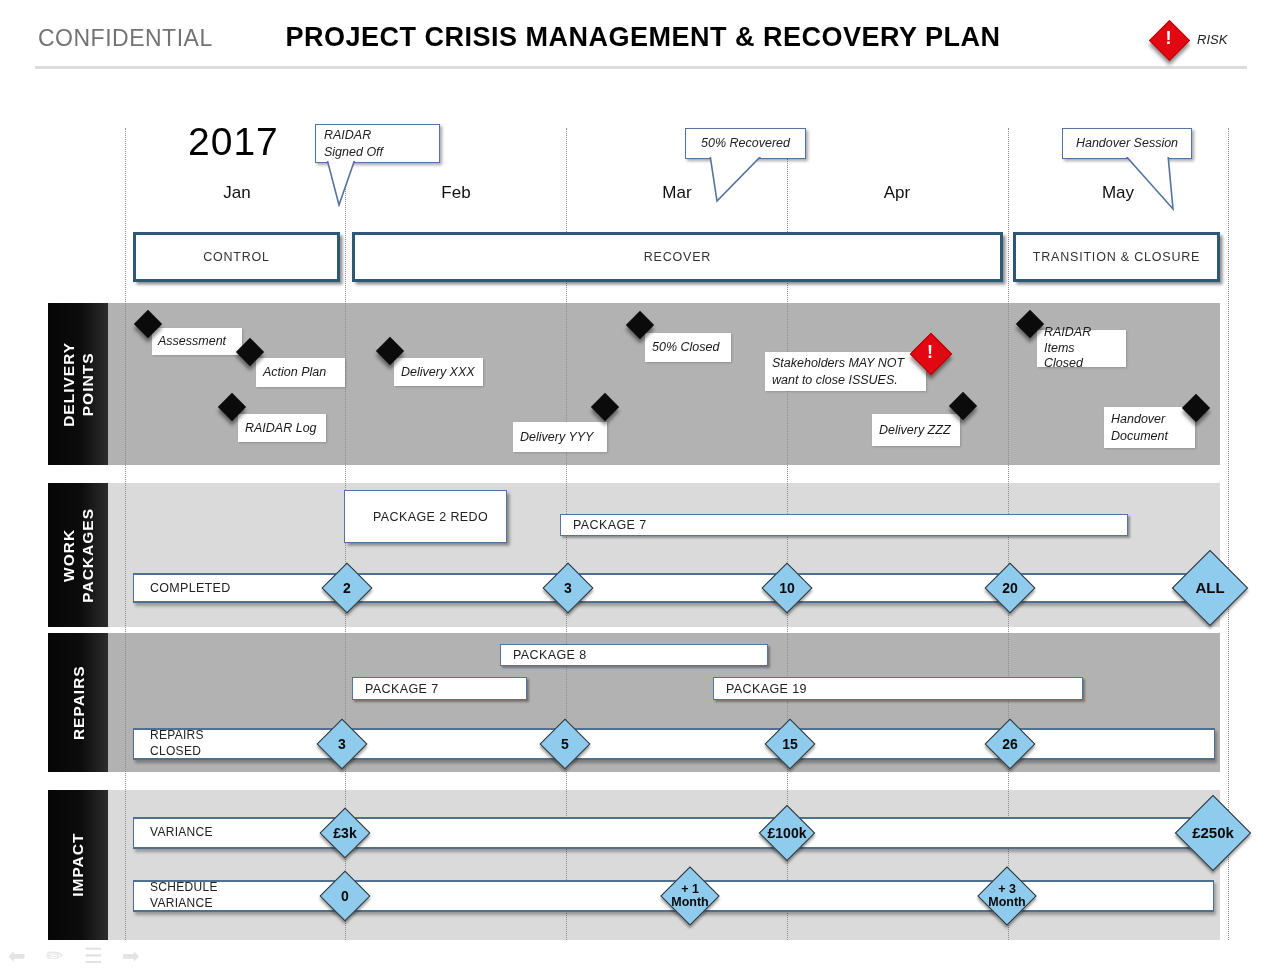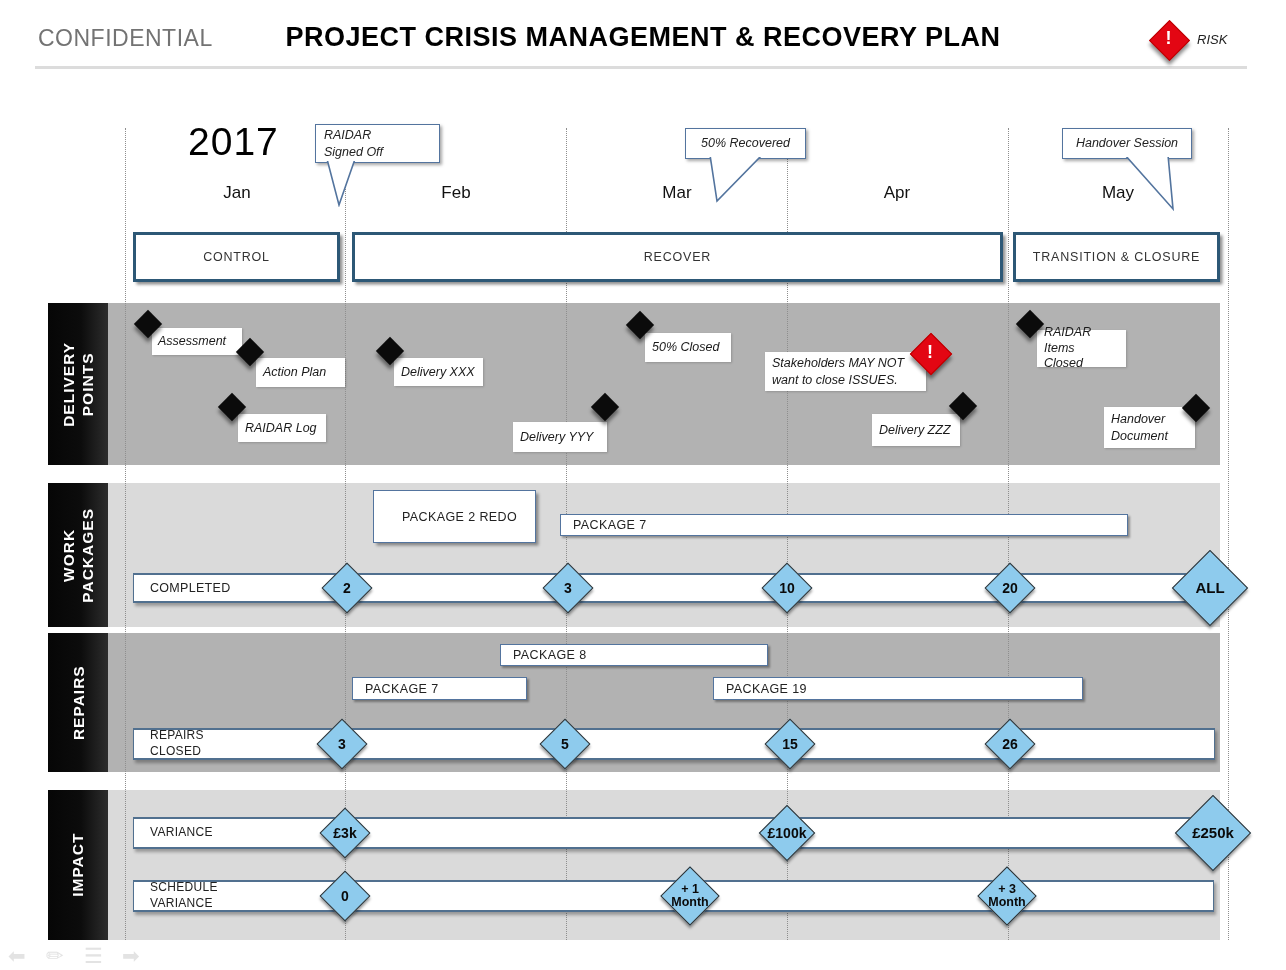--- a/index.html
+++ b/index.html
@@ -210,21 +210,21 @@
   <span>RAIDAR Items</span>
   <span>Closed</span>
 </div>
 
 <div class="abs bdia" style="left:1186px;top:398px;"></div>
 <div class="abs mslabel" style="left:1104px;top:407px;width:91px;height:41px;line-height:1.3;">
   <span>Handover</span>
   <span>Document</span>
 </div>
 
-<div class="abs pkg" style="left:373px;top:490px;width:163px;height:53px;padding-left:28px;">
+<div class="abs pkg" style="left:344px;top:490px;width:163px;height:53px;padding-left:28px;">
   <span>PACKAGE 2 REDO</span>
 </div>
 <div class="abs pkg" style="left:560px;top:514px;width:568px;height:22px;box-shadow:2px 2px 2px rgba(0,0,0,.35);">
   <span>PACKAGE 7</span>
 </div>
 <div class="abs mbar" style="left:133px;top:573px;width:1087px;height:30px;font-size:12.5px;">
   <span>COMPLETED</span>
 </div>
 <div class="abs bluedia std" style="left:347px;top:588px;">
   <div class="shape"></div>

